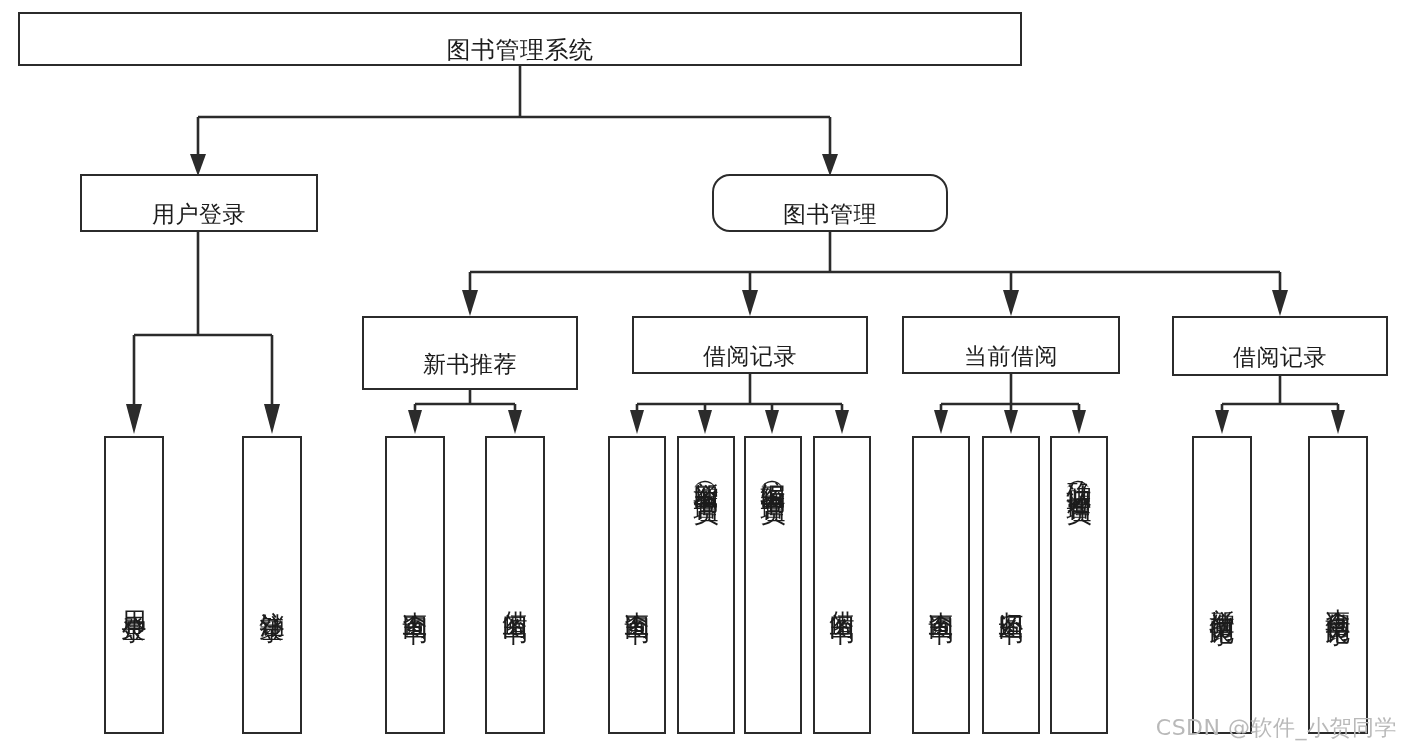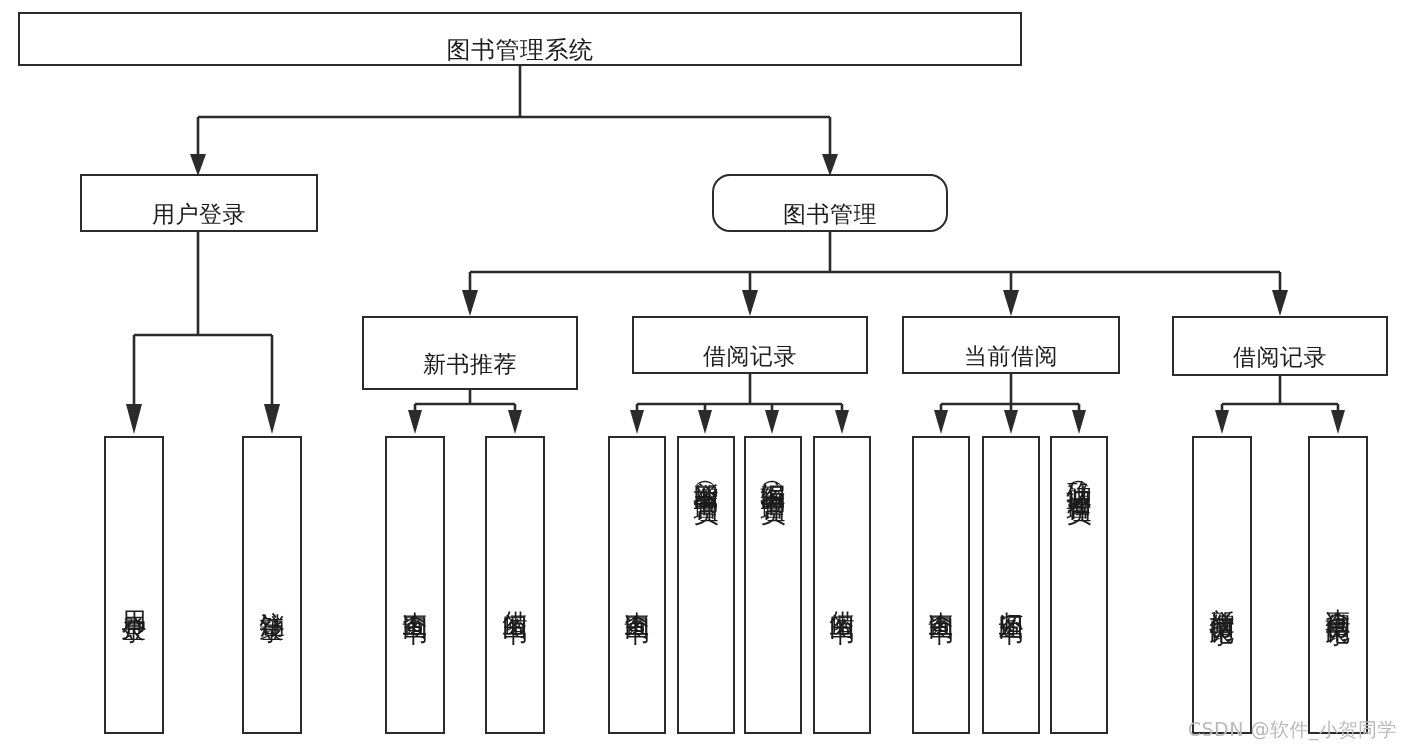--- a/index.html
+++ b/index.html
@@ -65,21 +65,21 @@
   }
   svg#wires path, svg#wires line{
     stroke:#2b2b2b;
     stroke-width:2.6;
     fill:none;
   }
   .watermark{
     position:absolute;
     right:8px;
     bottom:4px;
-    font-size:19px;
+    font-size:22px;
     color:#b9b9b9;
     white-space:nowrap;
     letter-spacing:0.5px;
   }
 </style>
 </head>
 <body>
 
 <div id="canvas">
 

